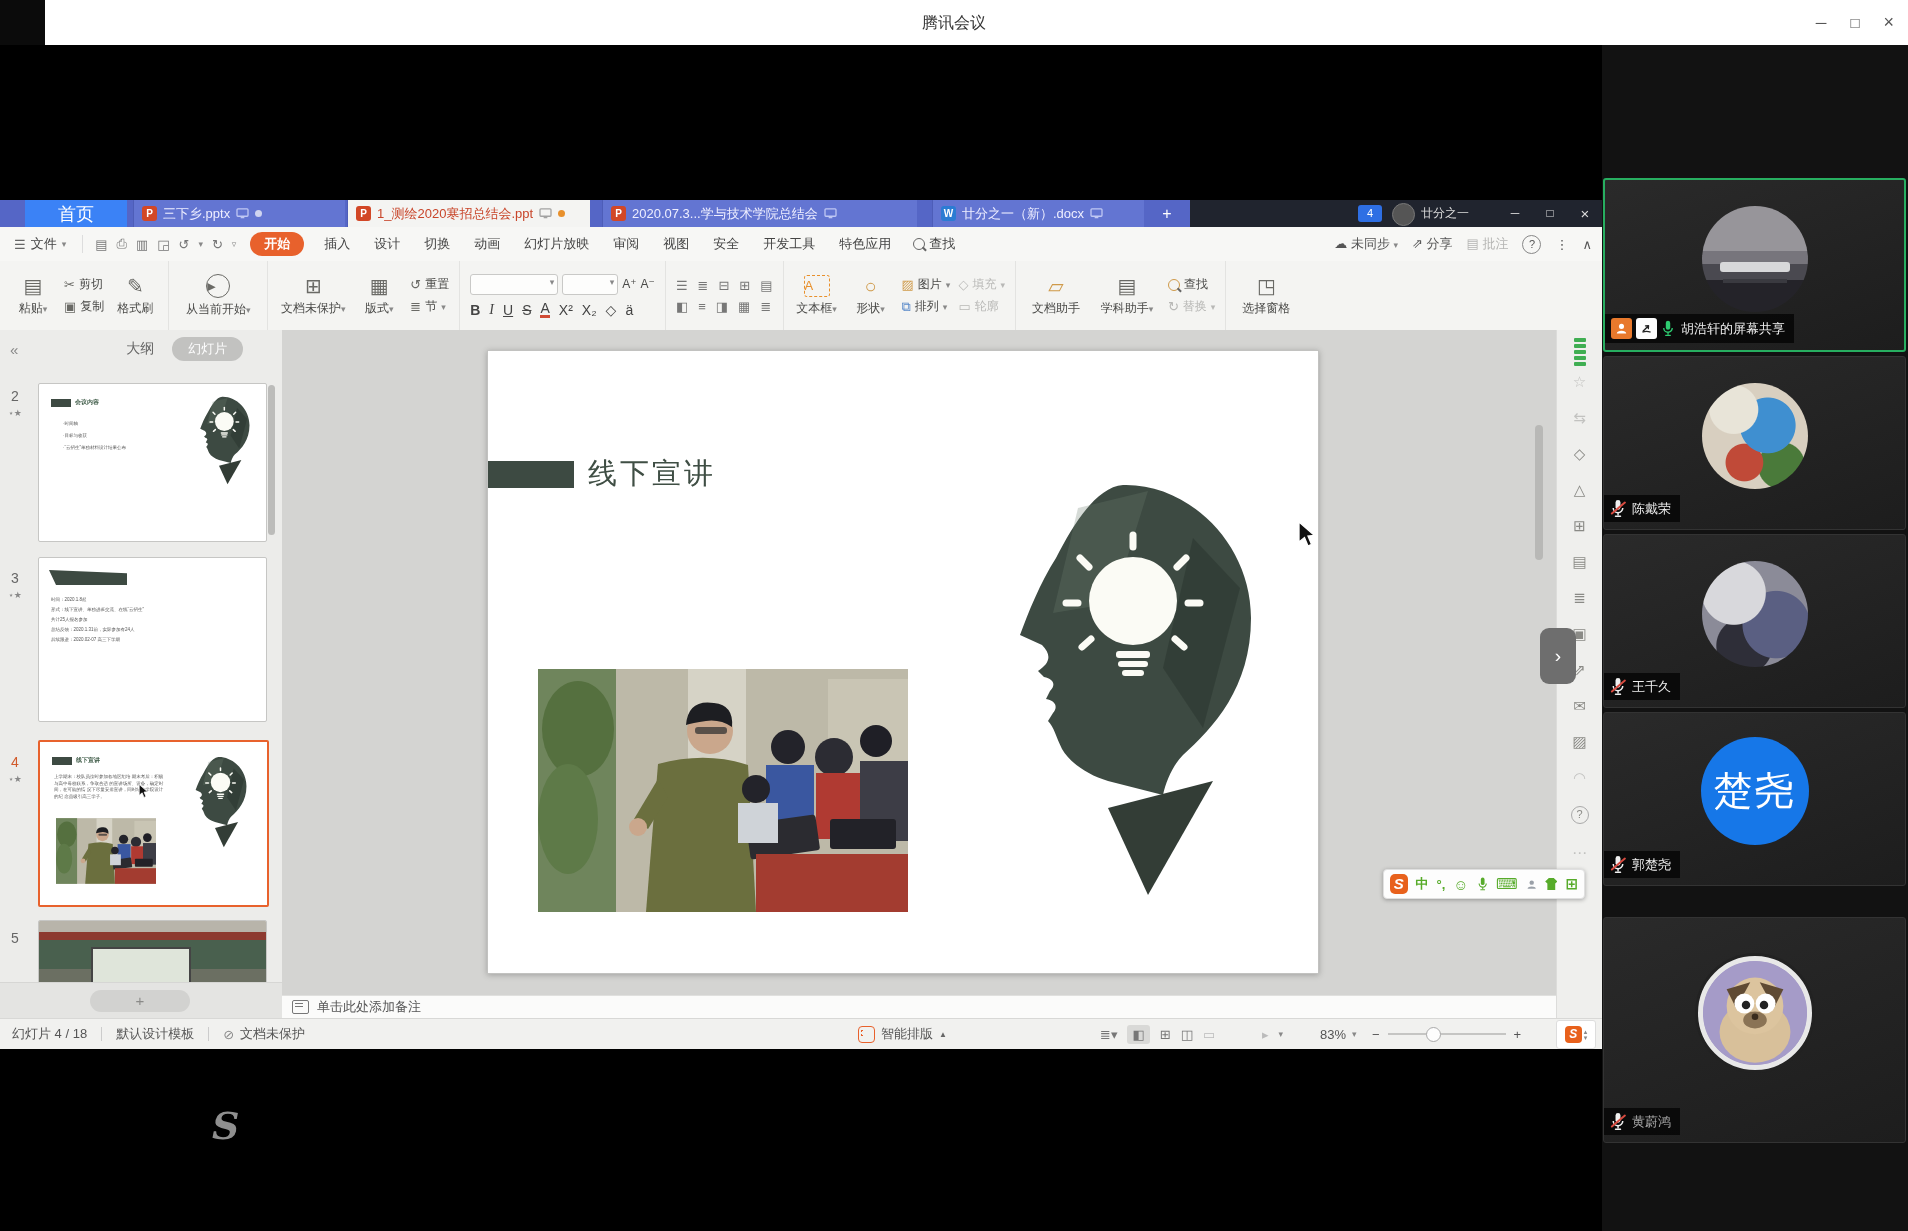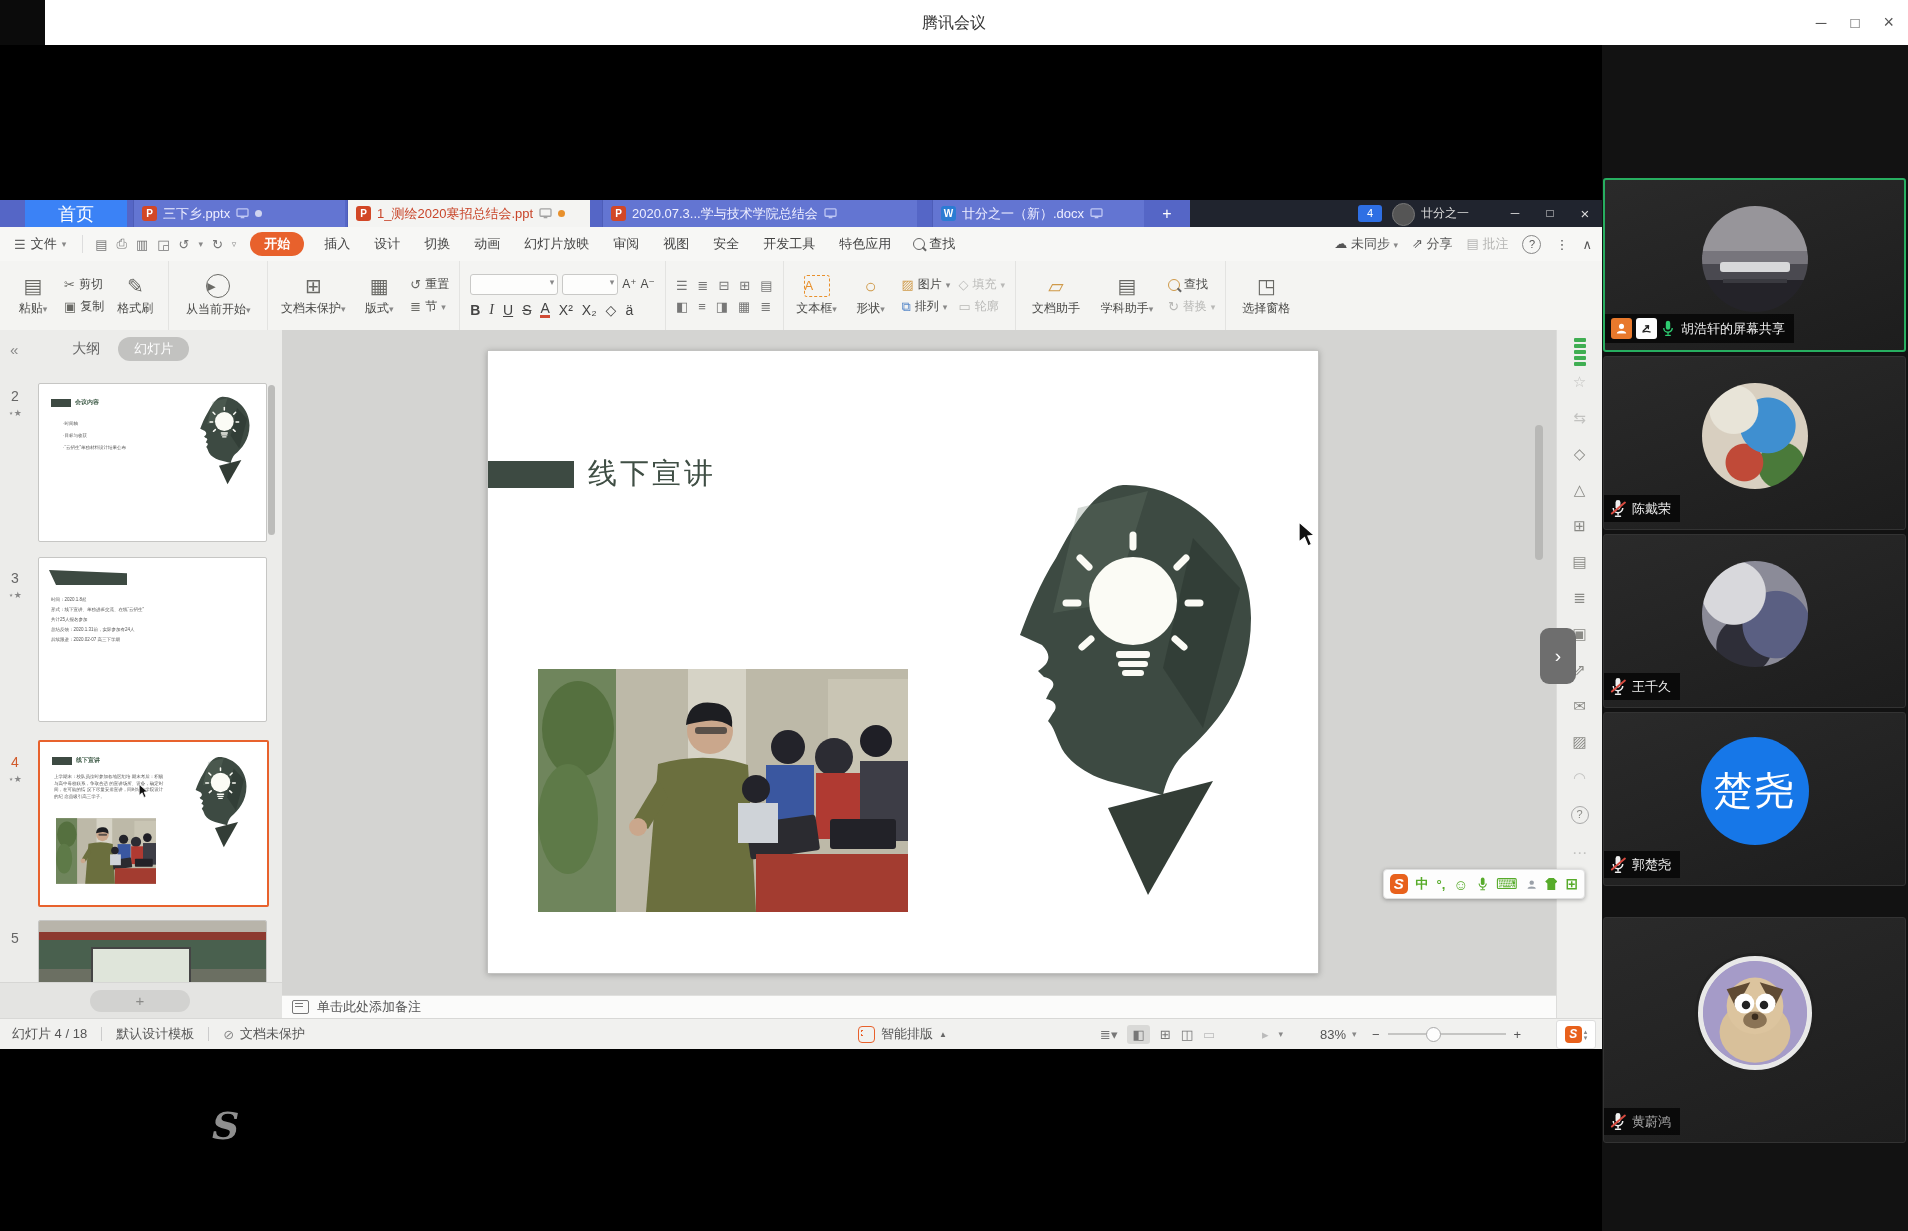--- a/index.html
+++ b/index.html
@@ -78,21 +78,21 @@
   .fmt-a{border-bottom:3px solid #d04b35;line-height:13px;}
   .para-grid{display:flex;flex-direction:column;gap:6px;}
   .para-grid .row{display:flex;gap:10px;color:#777;font-size:13px;}
   .muted-t{color:#b8b8b6 !important;}
   .caret{font-size:9px;color:#888;}
 
   
   .panel{left:0;top:130px;width:282px;height:688px;background:#ececea;border-right:1px solid #d8d8d6;}
   .panel-header{left:0;top:0;width:282px;height:38px;display:flex;align-items:center;font-size:14px;color:#666;}
   .ph-collapse{margin-left:10px;font-size:15px;color:#888;}
-  .ph-outline{margin-left:54px;}
+  .ph-outline{margin-left:108px;}
   .ph-slides{margin-left:18px;background:#c2c2c0;color:#fdfdfd;border-radius:12px;padding:3px 16px;font-size:13px;}
   .thumb-num{font-size:14px;color:#666;width:22px;text-align:center;}
   .thumb-star{font-size:9px;color:#888;width:22px;text-align:center;}
   .thumb-card{background:#fff;border:1px solid #c6c6c4;border-radius:2px;overflow:hidden;}
   .thumb-card.selected{border:2px solid #e8622d;}
   .t-mini-title{display:flex;align-items:center;gap:4px;}
   .mini-rect{width:20px;height:8px;background:#3d4a42;}
   .mini-title-txt{font-size:6px;color:#3d5a46;font-weight:bold;}
   .mini-line{font-size:4.5px;color:#555;line-height:7px;white-space:nowrap;overflow:hidden;}
   .mini-poly{width:78px;height:15px;background:#3d4a42;clip-path:polygon(0 0,100% 22%,100% 100%,9% 100%);}

